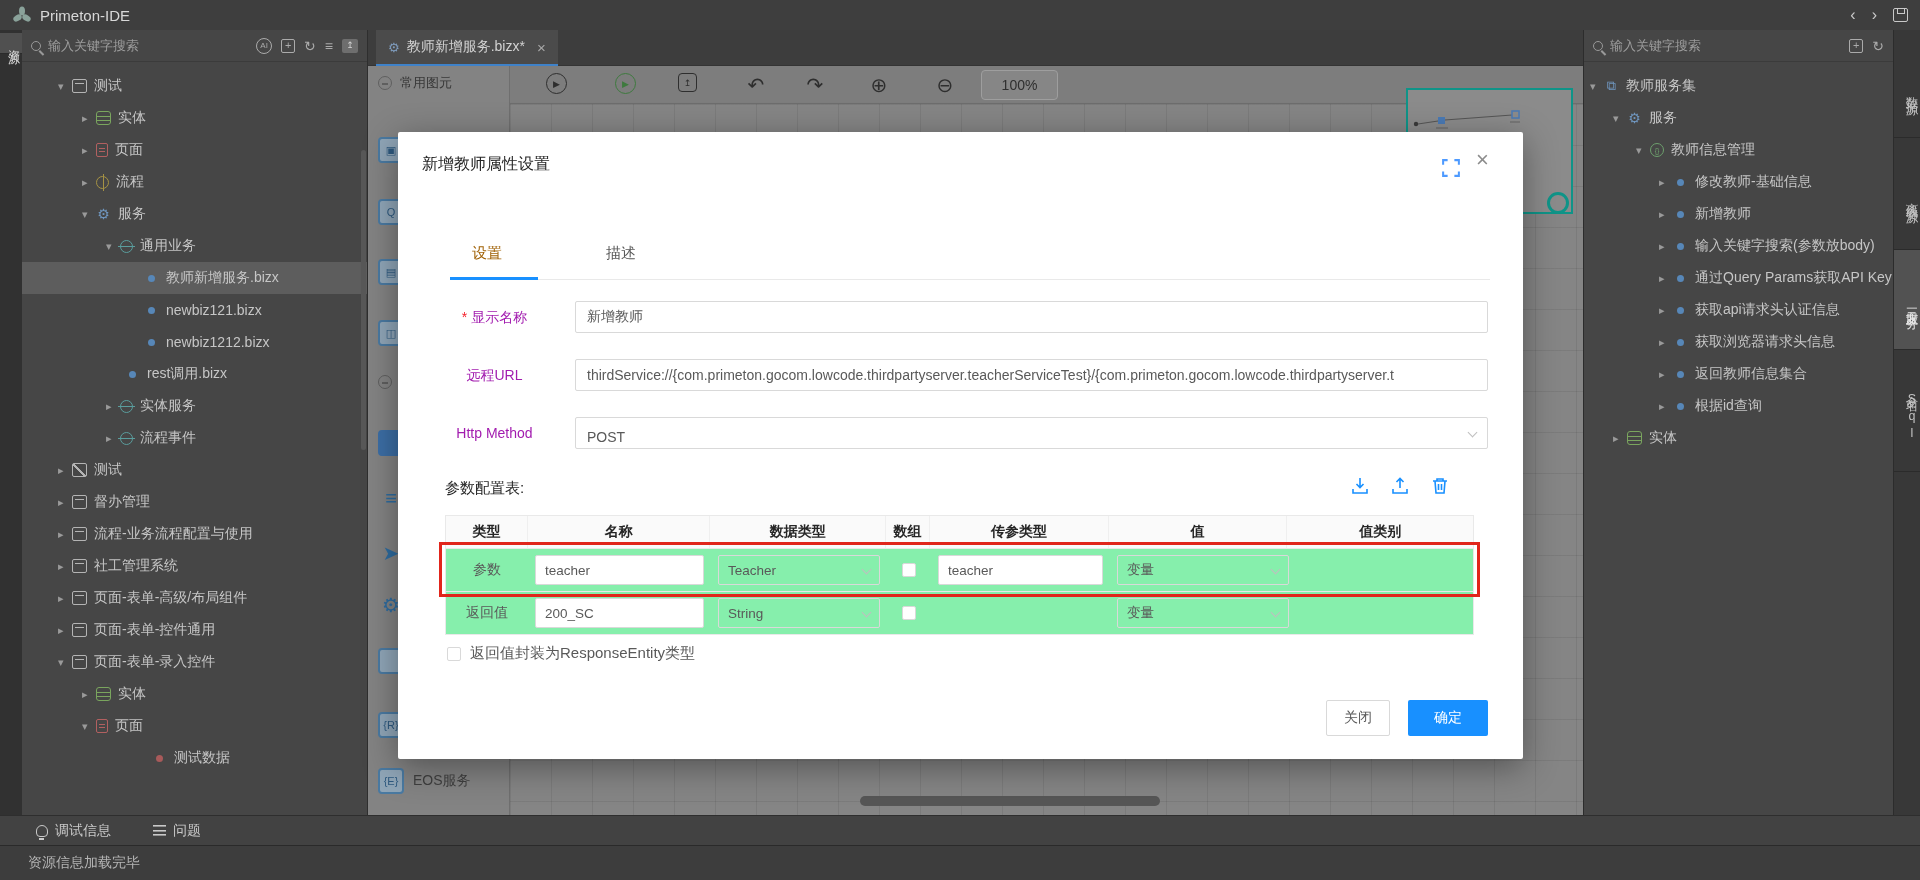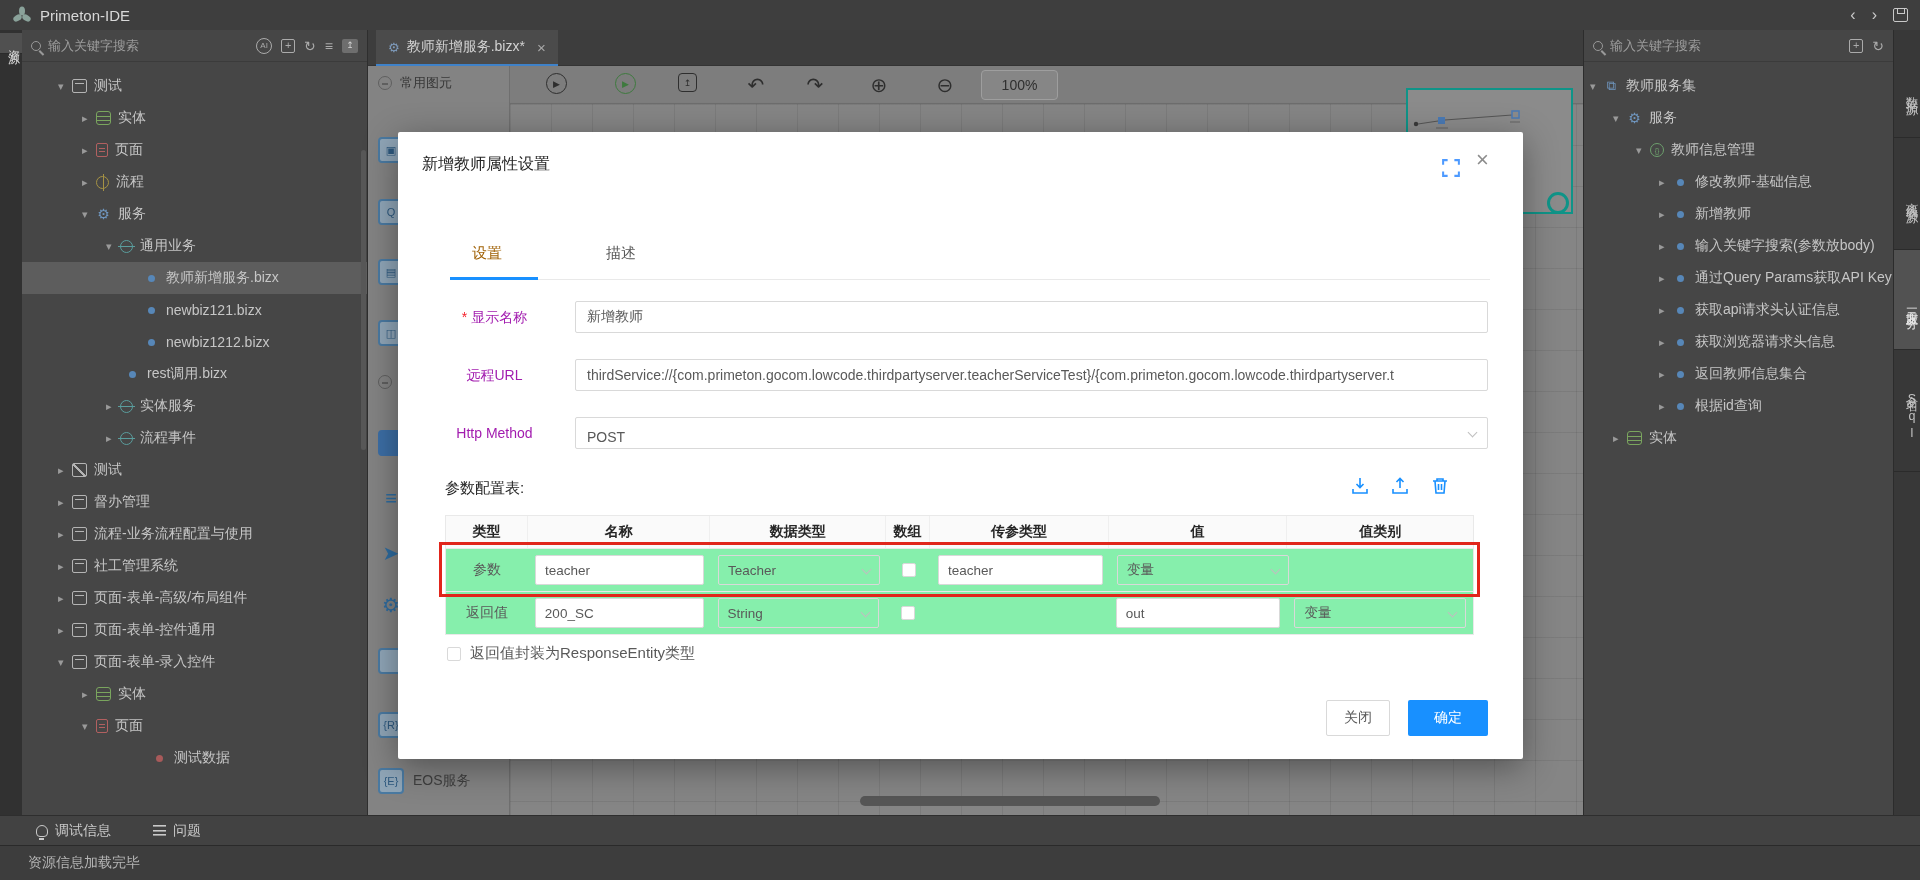--- a/index.html
+++ b/index.html
@@ -582,23 +582,20 @@
             <div class="pt-c" style="width: 176px;">
               <div class="cell-select">
                 <span>String</span>
                 <i class="chev"></i>
               </div>
             </div>
             <div class="pt-c" style="width: 44px;">
               <span class="cbx"></span>
             </div>
             <div class="pt-c" style="width: 179px;"></div>
-            <div class="pt-c" style="width: 179px;">
-              <input class="cell-input" value="out" style="">
-            </div>
             <div class="pt-c" style="width: 186px;">
               <div class="cell-select">
                 <span>变量</span>
                 <i class="chev"></i>
               </div>
             </div>
           </div>
         </div>
     </div>
     <div class="red-frame"></div>

